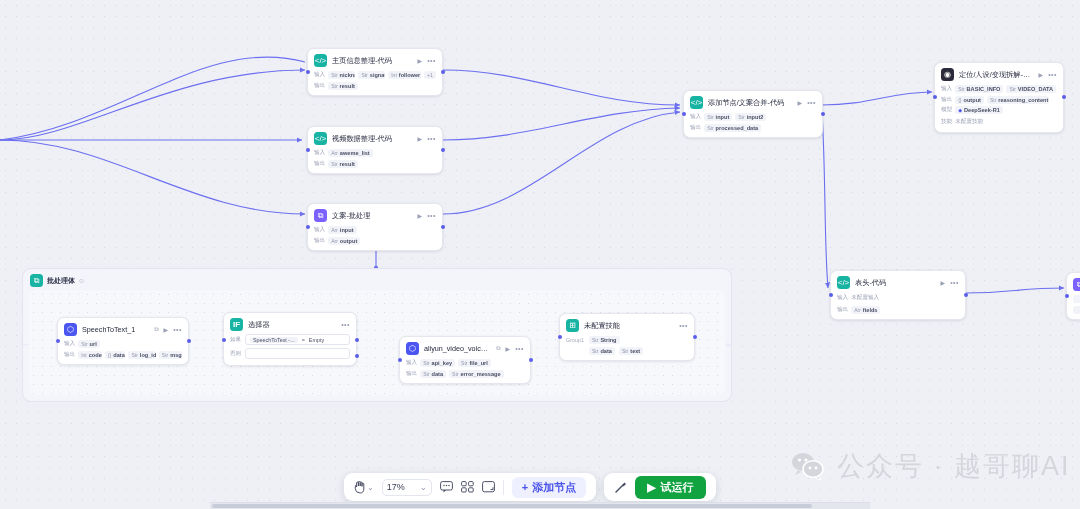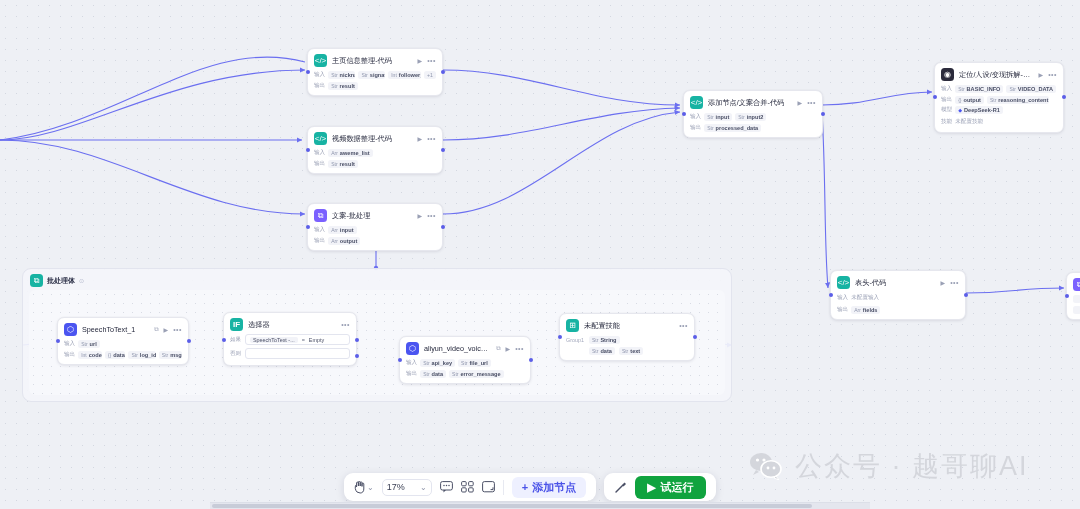--- a/index.html
+++ b/index.html
@@ -572,21 +572,21 @@
                 <span class="vtag">Str</span>
                 <b>text</b>
               </span>
           </div>
         </div>
       </div>
     </div>
   </div>
 
 
-  <div id="watermark" style="left:749px; top:448px;">
+  <div id="watermark" style="left:791px; top:448px;">
     <svg width="34" height="28" viewBox="0 0 34 28">
       <ellipse cx="12" cy="10" rx="11" ry="9" fill="#d4d6dc"></ellipse>
       <path d="M7 18 L4 23 L10 20 Z" fill="#d4d6dc"></path>
       <ellipse cx="22" cy="17" rx="10" ry="8.2" fill="#d4d6dc" stroke="#fff" stroke-width="1.6"></ellipse>
       <path d="M27 24 L30 28 L25 26 Z" fill="#d4d6dc" stroke="#fff" stroke-width="1"></path>
       <circle cx="8.5" cy="8" r="1.6" fill="#fff"></circle>
       <circle cx="15" cy="8" r="1.6" fill="#fff"></circle>
       <circle cx="19" cy="16" r="1.4" fill="#fff"></circle>
       <circle cx="25" cy="16" r="1.4" fill="#fff"></circle>
     </svg>

